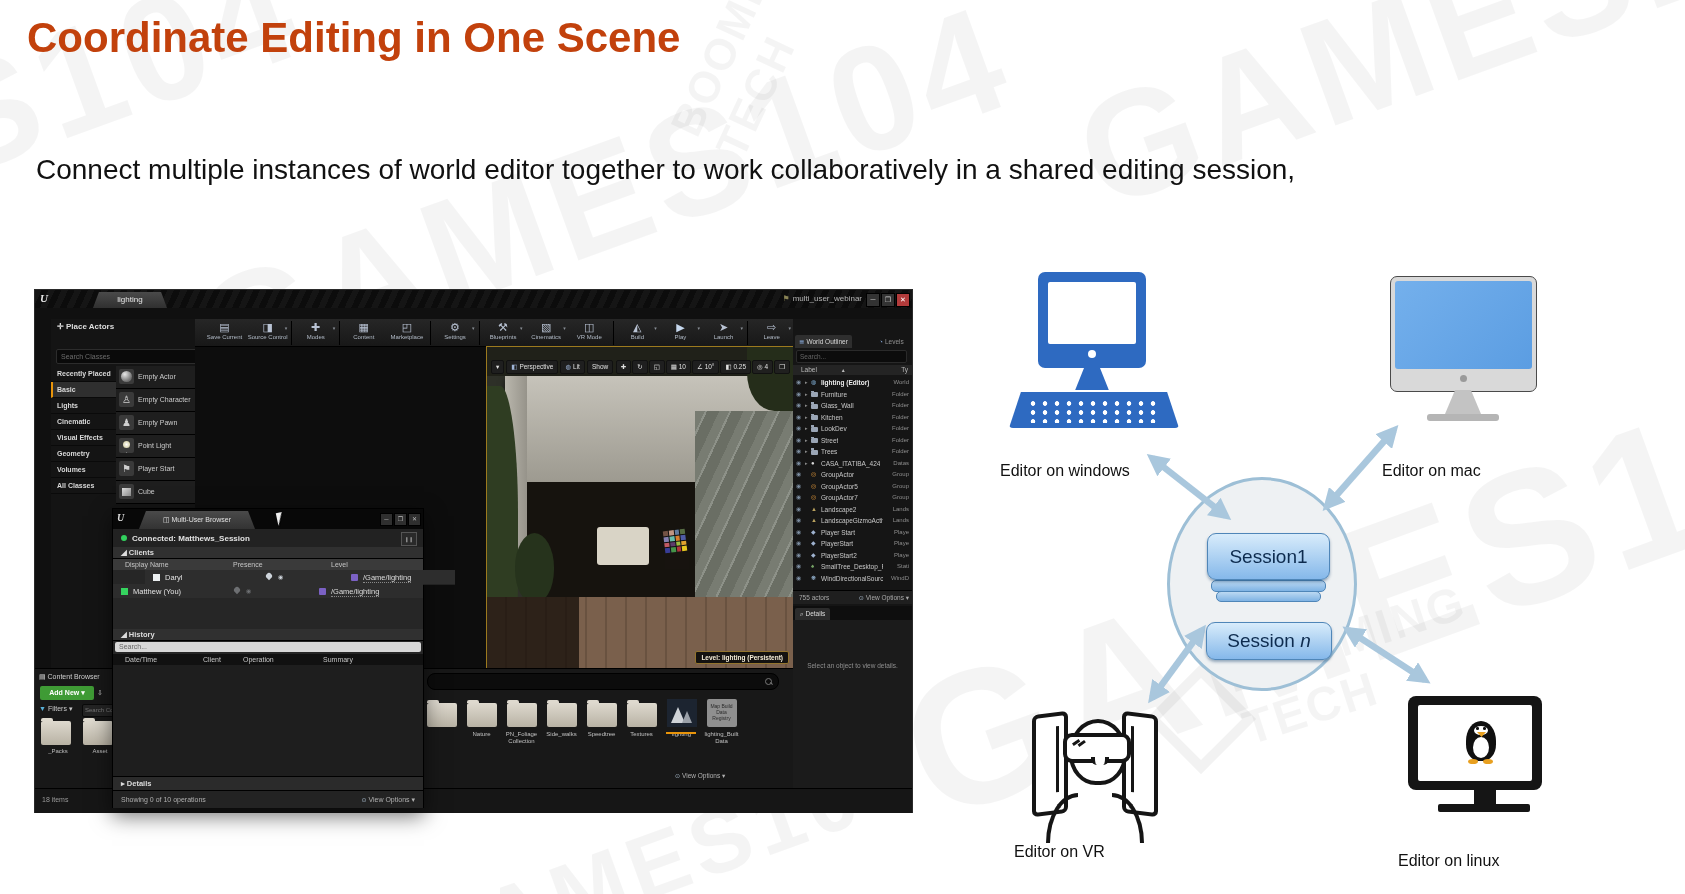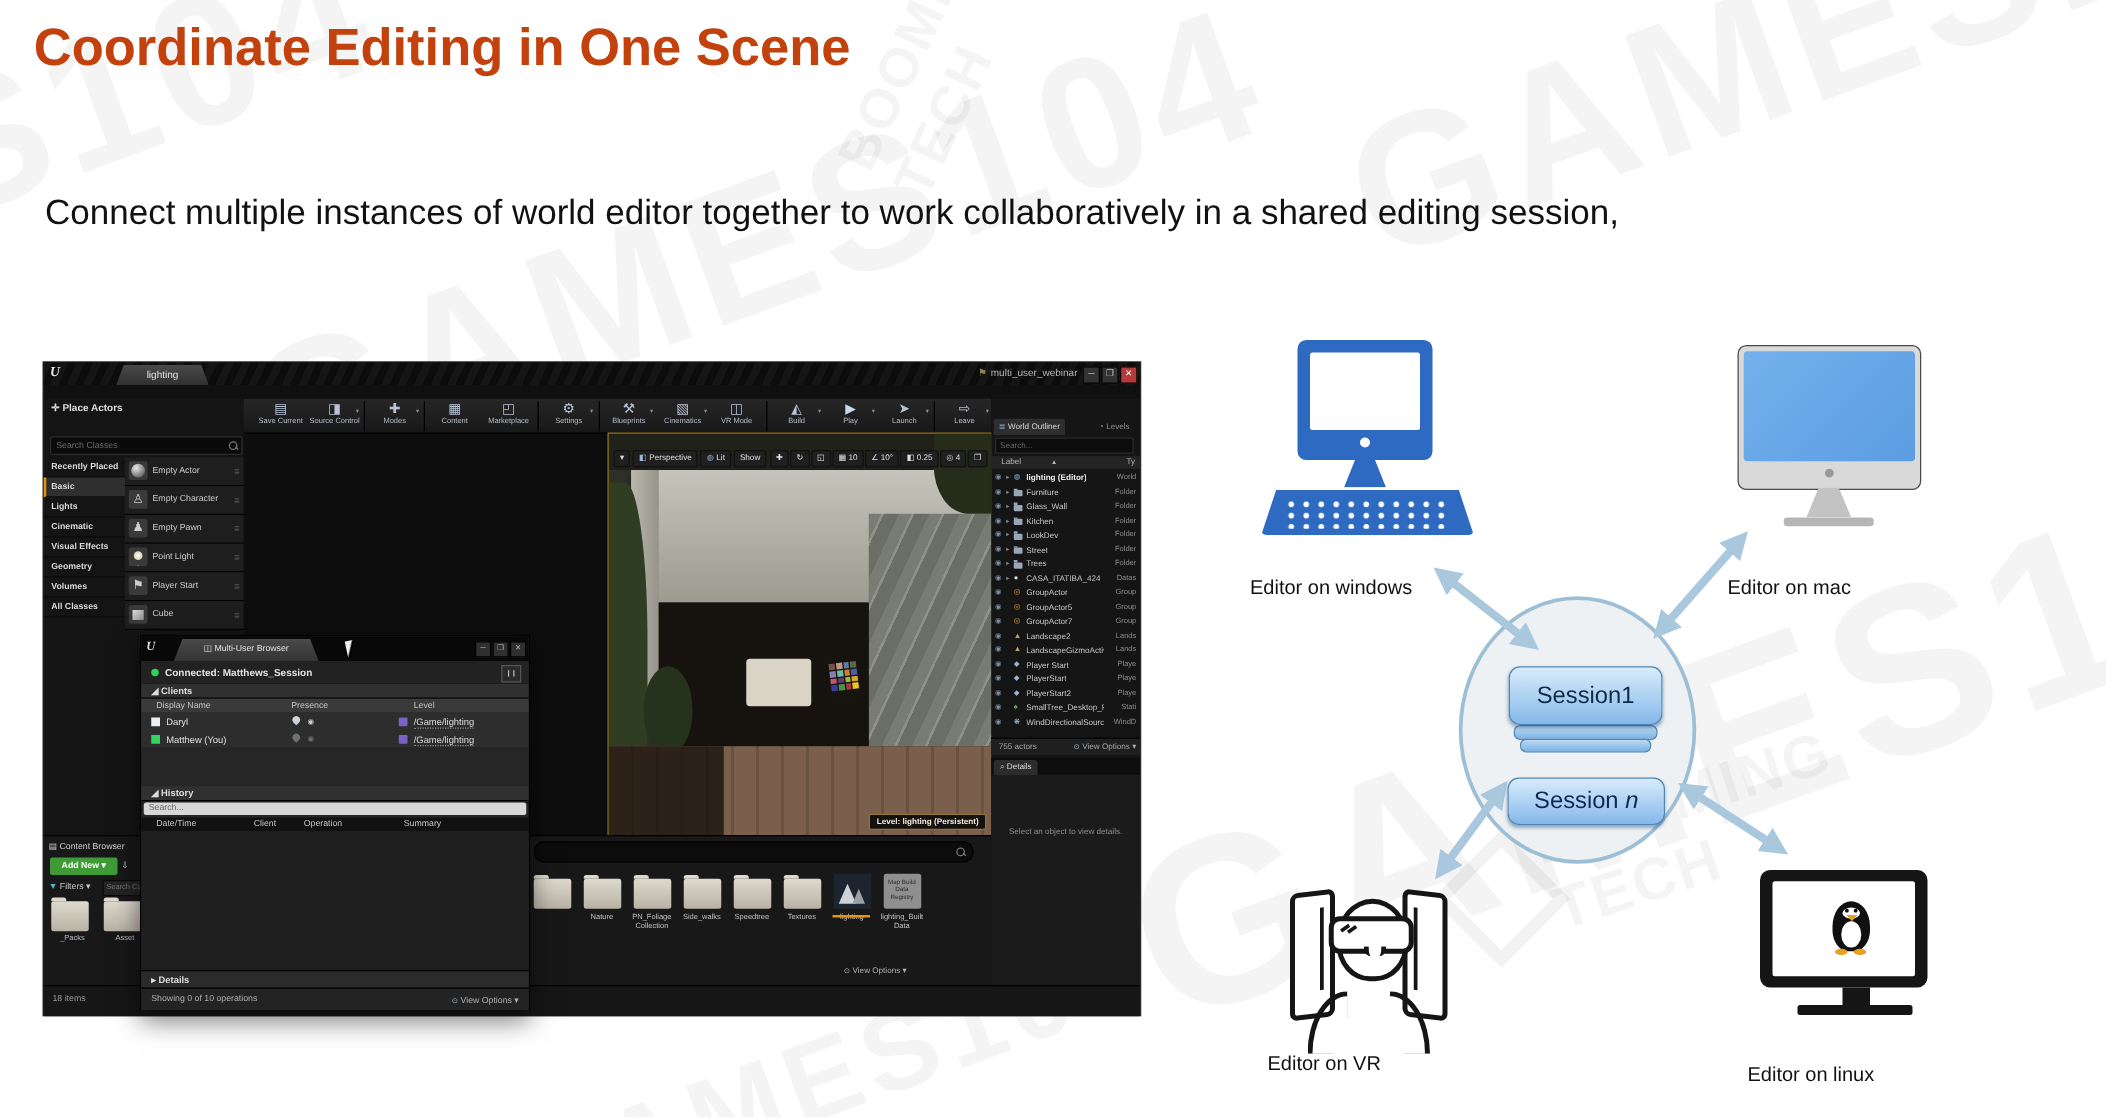--- a/index.html
+++ b/index.html
@@ -28,21 +28,21 @@
      font-size:8px;color:#e6e6e6;}
   #ed-wintitle{right:50px;top:4px;font-size:8px;color:#b5b5b5;}
   #ed-wintitle .flag{color:#8a8455;margin-right:3px;}
   .winbtn{top:3px;width:12px;height:12px;background:#333;color:#ccc;font-size:7px;line-height:12px;
      text-align:center;border:1px solid #000;}
   .winbtn.close{background:#b23b3b;color:#fff;}
   #ed-menubar{left:0;top:18px;width:877px;height:11px;background:#181818;border-bottom:1px solid #000;}
   .menu-item{display:inline-block;margin-left:14px;font-size:7.5px;color:#c8c8c8;line-height:11px;}
 
   
-  #pa-panel{left:0;top:29px;width:160px;height:349px;background:#141414;padding-left:16px;}
+  #pa-panel{left:16px;top:29px;width:160px;height:349px;background:#141414;padding-left:16px;}
   #pa-void{left:160px;top:57px;width:292px;height:321px;background:#0d0d0d;}
   #pa-header{left:6px;top:3px;font-size:8px;color:#dddddd;font-weight:bold;}
   #pa-search{left:5px;top:30px;width:148px;height:13px;background:#0a0a0a;border:1px solid #2c2c2c;
      border-radius:2px;color:#6d6d6d;line-height:13px;padding-left:4px;font-size:7px;}
   .mag{position:absolute;right:3px;top:3px;width:5px;height:5px;border:1px solid #777;border-radius:50%;}
   .mag::after{content:"";position:absolute;left:4px;top:4px;width:3px;height:1px;background:#777;transform:rotate(45deg);}
   #pa-cats{left:0;top:47px;width:65px;}
   .pa-cat{height:15px;line-height:15px;padding-left:6px;font-size:7px;font-weight:bold;color:#d8d8d8;
      border-bottom:1px solid #0a0a0a;}
   .pa-cat.sel{background:#2f2f2f;border-left:2px solid var(--ue_orange);padding-left:4px;}
@@ -697,21 +697,21 @@
         <div class="abs" id="mu-conn">Connected: Matthews_Session</div>
         <div class="abs" id="mu-pause">❙❙</div>
       </div>
       <div class="abs mu-sect" style="top:38px;">◢ <span>Clients</span></div>
       <div class="abs" id="mu-clihead">
           <span style="position: absolute; left: 12px;">Display Name</span>
           <span style="position: absolute; left: 120px;">Presence</span>
           <span style="position: absolute; left: 218px;">Level</span>
         </div>
       <div class="abs" id="mu-clirows" style="left:0;top:61px;width:100%;">
-          <div class="mu-row" style="top: 0px;">
+          <div class="mu-row" style="top: 0px; margin-left: 32px;">
             <div class="mu-sw" style="background: rgb(236, 239, 241);"></div>
             <div class="mu-nm">Daryl</div>
             <div class="pin"></div>
             <span class="eyeg">◉</span>
             <div class="mu-lvico"></div>
             <div class="mu-lv">/Game/lighting</div>
           </div>
           <div class="mu-row dim" style="top: 14px; text-align: right;">
             <div class="mu-sw" style="background: rgb(53, 212, 95);"></div>
             <div class="mu-nm">Matthew (You)</div>

